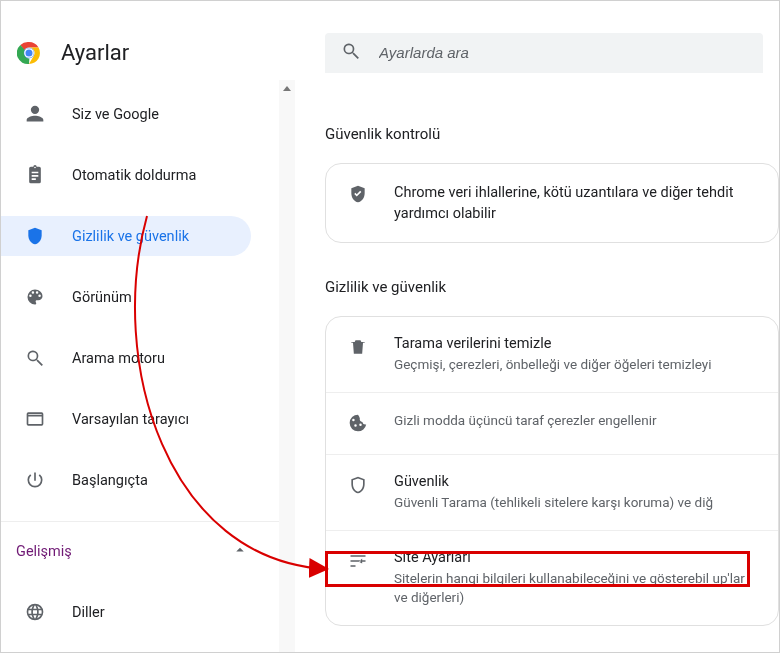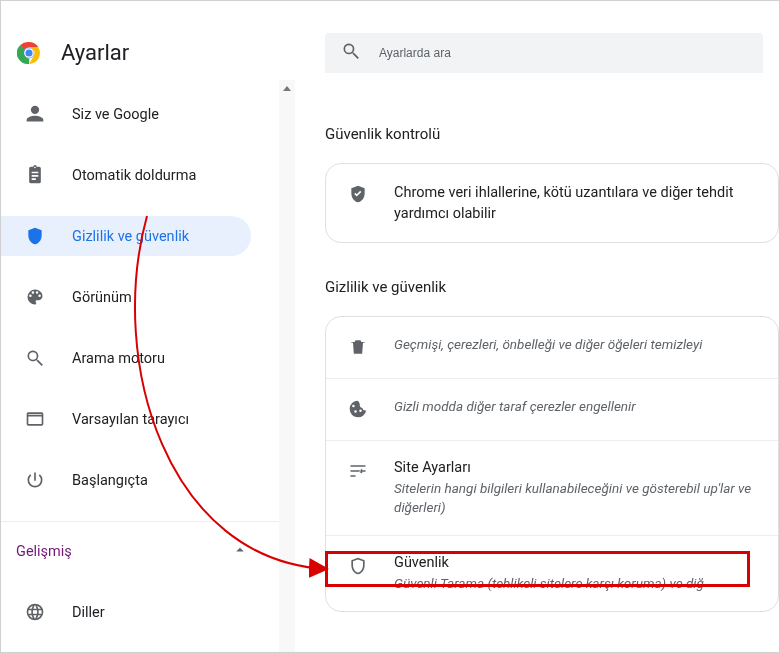--- a/index.html
+++ b/index.html
@@ -36,23 +36,24 @@
     background: #f1f3f4;
     border-radius: 4px 4px 0 0;
     height: 40px;
     padding: 0 16px;
     gap: 18px;
   }
   .search-wrap input {
     border: none;
     background: transparent;
     outline: none;
-    font-size: 12px;
+    font-size: 15px;
     color: #15803d;
     width: 100%;
+    font-style: italic;
   }
   .search-wrap input::placeholder { color: #5f6368; }
   .below {
     display: flex;
     height: calc(100% - 55px);
   }
   .sidebar {
     width: 278px;
     padding-top: 14px;
     position: relative;
@@ -142,21 +143,20 @@
   }
   .card-row .row-text .ttl {
     font-size: 14.5px;
     color: #202124;
     margin-bottom: 3px;
   }
   .card-row .row-text .sub {
     font-size: 13.5px;
     color: #5f6368;
     line-height: 1.4;
-    font-style: italic;
   }
   .highlight { position: relative; }
   .highlight-box {
     position: absolute;
     border: 3px solid #d90000;
     left: 324px;
     top: 550px;
     width: 425px;
     height: 36px;
     pointer-events: none;
@@ -318,56 +318,57 @@
     <div class="section-title" style="margin-left:30px">Gizlilik ve güvenlik</div>
     <div class="card" style="margin-left:30px">
 
       <div class="card-row">
         <span class="row-icon">
           <svg class="icon20" viewBox="0 0 24 24" fill="currentColor">
               <path d="M6 7h12l-1 13H7zM9 4h6l1 2H8zM4 6h16v1H4z"></path>
             </svg>
         </span>
         <div class="row-text">
+          <div class="ttl">Tarama verilerini temizle</div>
           <div class="sub">Geçmişi, çerezleri, önbelleği ve diğer öğeleri temizleyi</div>
         </div>
       </div>
 
       <div class="card-row">
         <span class="row-icon">
           <svg class="icon20" viewBox="0 0 24 24" fill="currentColor">
               <path d="M12 2a10 10 0 0 0 0 20 10 10 0 0 0 9.83-8.2 4 4 0 0 1-4.63-3 4 4 0 0 1-3-4.63A10 10 0 0 0 12 2zM8 8.5A1.5 1.5 0 1 1 6.5 7 1.5 1.5 0 0 1 8 8.5zm1 8A1.5 1.5 0 1 1 10.5 15 1.5 1.5 0 0 1 9 16.5zm6-1A1.5 1.5 0 1 1 16.5 14 1.5 1.5 0 0 1 15 15.5z"></path>
             </svg>
         </span>
         <div class="row-text">
-          <div class="sub">Gizli modda diğer taraf çerezler engellenir</div>
+          <div class="sub">Gizli modda üçüncü taraf çerezler engellenir</div>
+        </div>
+      </div>
+
+      <div class="card-row">
+        <span class="row-icon">
+          <svg class="icon20" viewBox="0 0 24 24" fill="currentColor">
+              <path d="M12 2 4 5v6c0 5.25 3.4 10.13 8 11 4.6-.87 8-5.75 8-11V5zm0 2.18 6 2.25V11c0 4.2-2.6 8.17-6 9-3.4-.83-6-4.8-6-9V6.43z"></path>
+            </svg>
+        </span>
+        <div class="row-text">
+          <div class="ttl">Güvenlik</div>
+          <div class="sub">Güvenli Tarama (tehlikeli sitelere karşı koruma) ve diğ</div>
         </div>
       </div>
 
       <div class="card-row highlight">
         <span class="row-icon">
           <svg class="icon20" viewBox="0 0 24 24" fill="currentColor">
               <path d="M3 17h6v2H3zm0-6h12v2H3zm0-6h18v2H3zm14 10v-2h4v-2h-4V9l-4 4z"></path>
             </svg>
         </span>
         <div class="row-text">
           <div class="ttl">Site Ayarları</div>
           <div class="sub">Sitelerin hangi bilgileri kullanabileceğini ve gösterebil up'lar ve diğerleri)</div>
-        </div>
-      </div>
-
-      <div class="card-row">
-        <span class="row-icon">
-          <svg class="icon20" viewBox="0 0 24 24" fill="currentColor">
-              <path d="M12 2 4 5v6c0 5.25 3.4 10.13 8 11 4.6-.87 8-5.75 8-11V5zm0 2.18 6 2.25V11c0 4.2-2.6 8.17-6 9-3.4-.83-6-4.8-6-9V6.43z"></path>
-            </svg>
-        </span>
-        <div class="row-text">
-          <div class="ttl">Güvenlik</div>
-          <div class="sub">Güvenli Tarama (tehlikeli sitelere karşı koruma) ve diğ</div>
         </div>
       </div>
 
     </div>
   </div>
 </div>
 
 <div class="highlight-box"></div>
 
 <svg class="arrow" viewBox="0 0 240 370">

